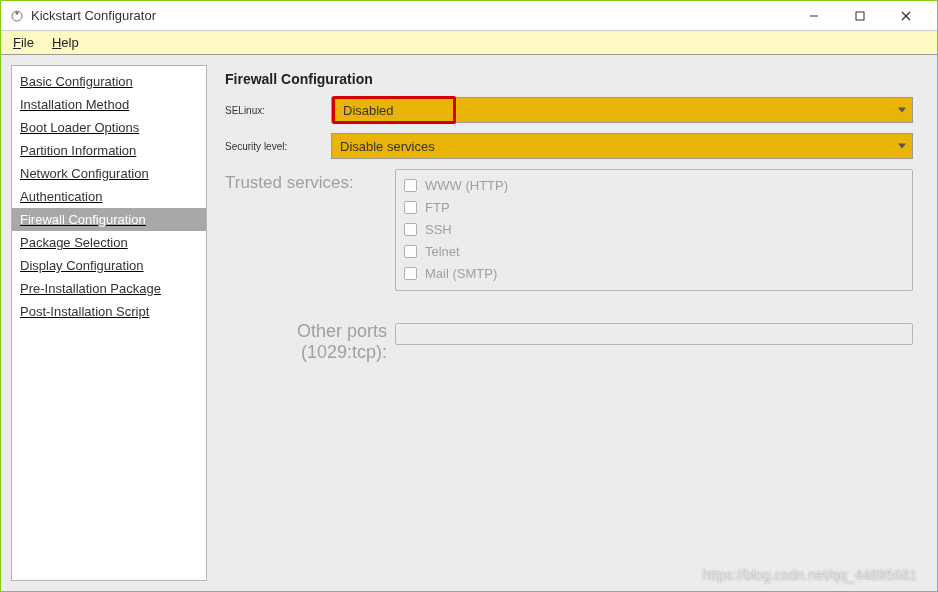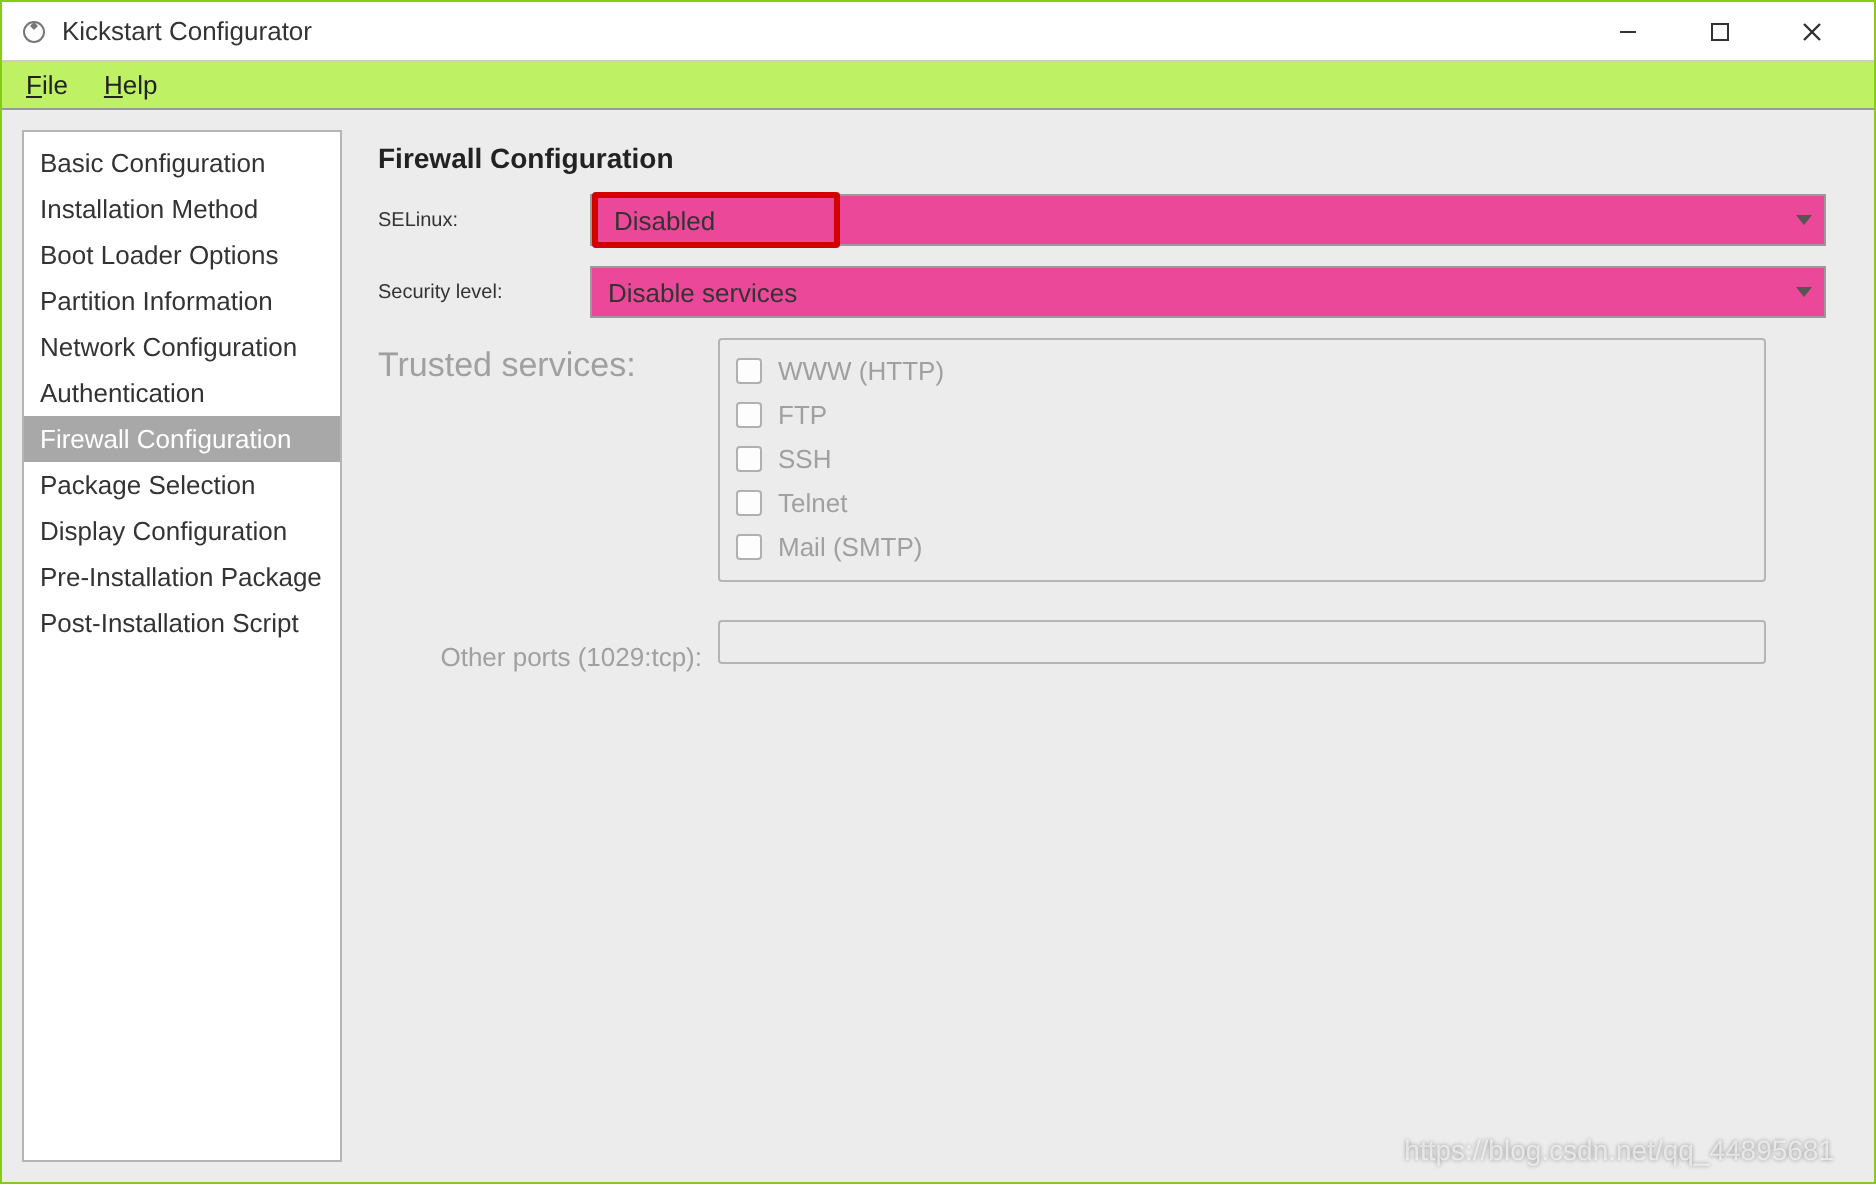--- a/index.html
+++ b/index.html
@@ -28,44 +28,45 @@
   }
   .titlebar .title { flex: 1; font-size: 13px; color: #333; }
   .win-controls { display: flex; }
   .win-btn {
     width: 46px; height: 30px;
     display: flex; align-items: center; justify-content: center;
     color: #333; font-size: 14px;
   }
   .menubar {
     height: 24px;
-    background: #bef264;
+    background: #fef9c3;
     border-bottom: 1px solid #999;
     display: flex;
     align-items: center;
     padding: 0 4px;
     gap: 2px;
   }
   .menu-item { padding: 2px 8px; font-size: 13px; color: #222; }
   .menu-item u { text-decoration: underline; }
   .body-area {
     flex: 1;
     background: #ececec;
     padding: 6px;
     display: flex;
     gap: 14px;
     position: relative;
   }
   .sidebar {
-    width: 160px;
+    width: 196px;
     background: #fff;
     border: 1px solid #b5b5b5;
     margin: 4px 0 4px 4px;
     padding-top: 4px;
     overflow: hidden;
+    text-decoration: underline;
   }
   .side-item {
     padding: 4px 8px;
     font-size: 13px;
     color: #333;
     cursor: default;
   }
   .side-item.selected {
     background: #a8a8a8;
     color: #fff;
@@ -85,21 +86,21 @@
     font-size: 10px;
     color: #333;
     text-align: left;
   }
   .form-row .field { flex: 1; }
   .select-box {
     width: 100%;
     height: 26px;
     border: 1px solid #9a9a9a;
     border-radius: 0;
-    background: #ec4899;
+    background: #eab308;
     display: flex;
     align-items: center;
     padding: 0 8px;
     position: relative;
     font-size: 13px;
     color: #333;
   }
   .select-box .caret {
     position: absolute; right: 6px; top: 50%; transform: translateY(-50%);
     width: 0; height: 0;
@@ -148,21 +149,21 @@
     border: 1px solid #b0b0b0;
     background: #fdfdfd;
     margin-right: 8px;
     border-radius: 2px;
   }
   .ports-row {
     display: flex; align-items: center;
   }
   .ports-row .lbl2 {
     width: 170px;
-    font-size: 13px;
+    font-size: 18px;
     color: #a0a0a0;
     text-align: right;
     padding-right: 8px;
     margin-top: 16px;
   }
   .ports-input {
     flex: 1;
     height: 22px;
     border: 1px solid #b5b5b5;
     background: #ececec;

